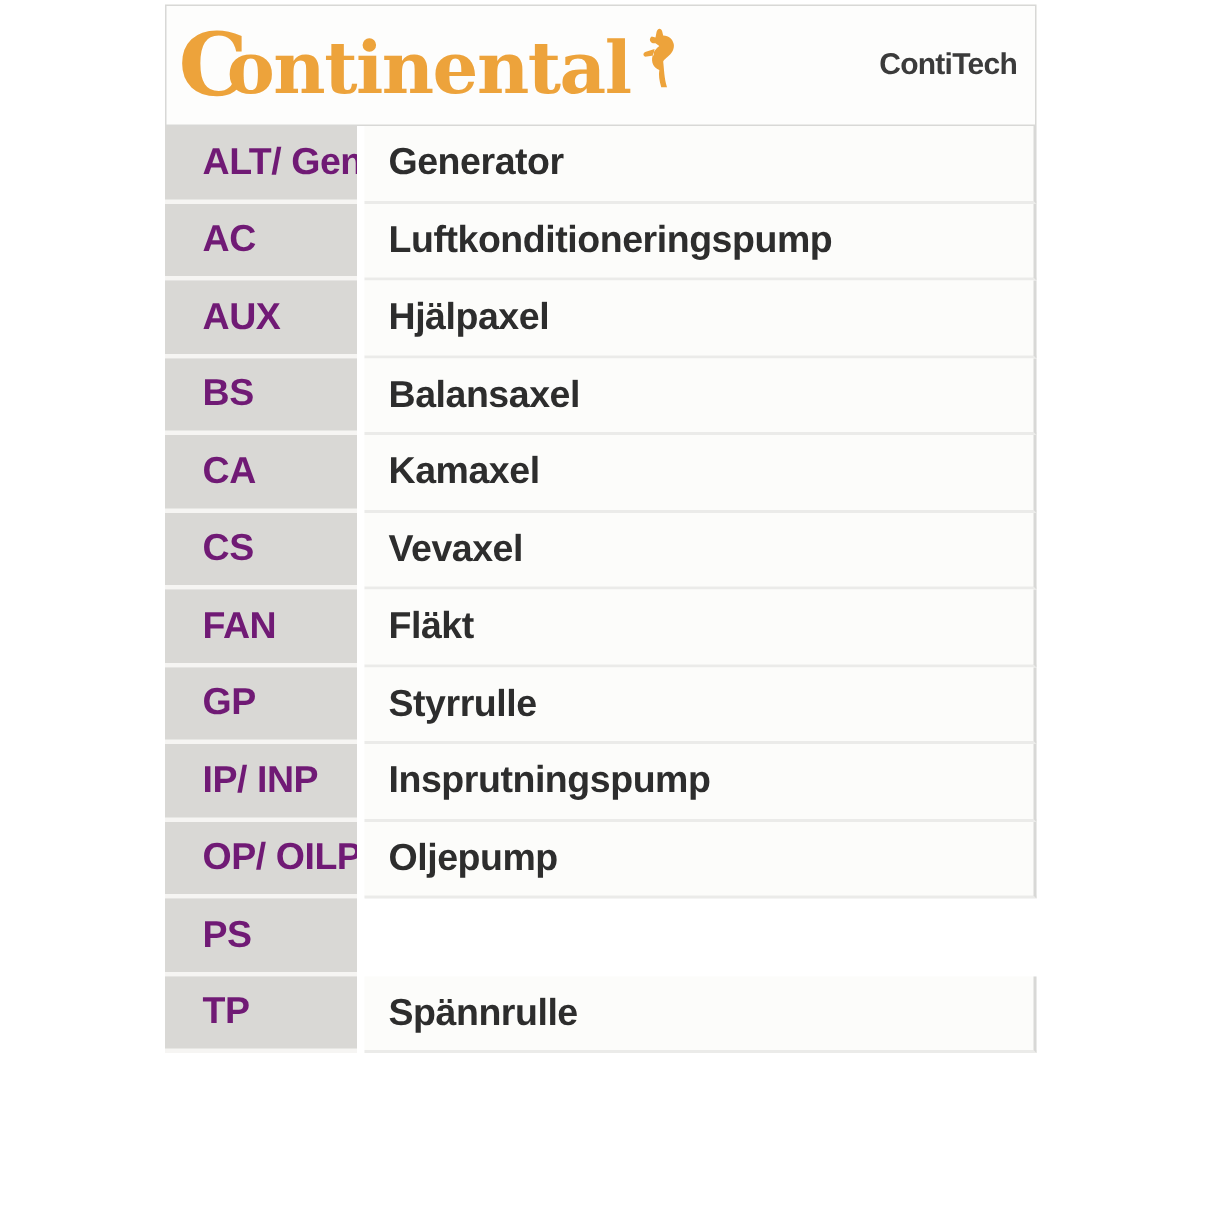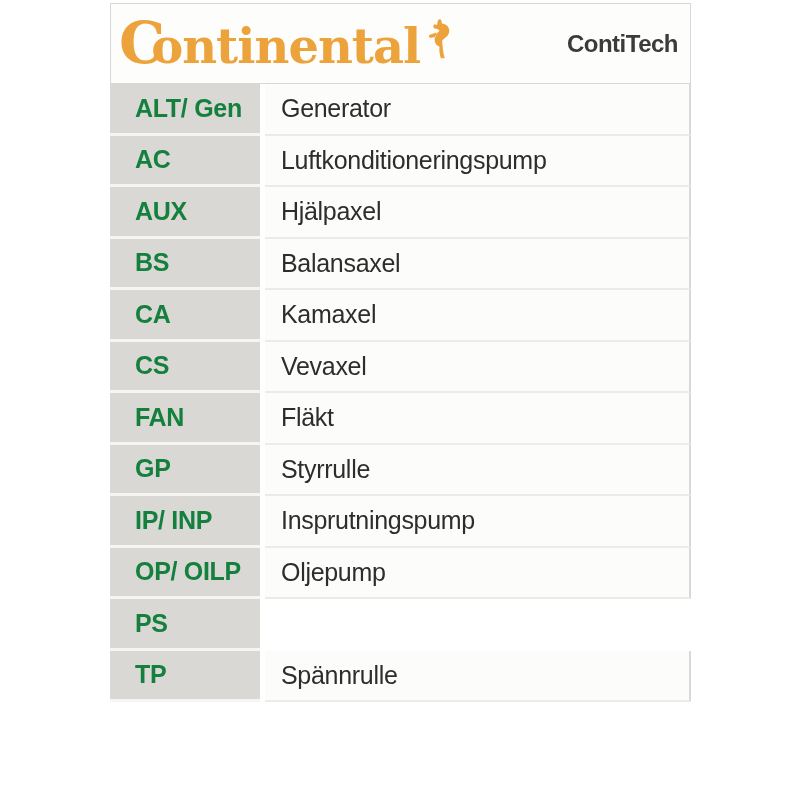--- a/index.html
+++ b/index.html
@@ -54,60 +54,60 @@
     margin-left: -14px;
     padding-top: 4px;
   }
   .horse-wrap {
     margin-left: 1px;
     margin-bottom: 10px;
     line-height: 0;
   }
   .horse-wrap svg { fill: #eda33b; }
   .division {
-    font-size: 24px;
+    font-size: 20px;
     font-weight: bold;
     color: #3b3b3b;
     letter-spacing: -0.5px;
     padding-right: 2px;
   }
   
   .abbr-table { width: 100%; }
   .row {
     display: flex;
     height: 51.5px;
   }
   .abbr-cell {
     box-sizing: border-box;
-    width: 150px;
+    width: 128px;
     background: #d9d8d5;
     border-bottom: 3px solid #f6f5f3;
     display: flex;
     align-items: center;
     padding-left: 25px;
     font-weight: bold;
     font-size: 25px;
-    color: #15803d;
+    color: #701a75;
     letter-spacing: -0.3px;
     white-space: nowrap;
   }
   .gap-cell {
     width: 5px;
     background: #ffffff;
   }
   .desc-cell {
     box-sizing: border-box;
     flex: 1;
     background: #fcfcfa;
     border-bottom: 2px solid #ebebe9;
     border-right: 2px solid #d8d8d6;
     display: flex;
     align-items: center;
     padding-left: 16px;
-    font-weight: normal;
+    font-weight: bold;
     font-size: 25px;
     color: #2d2d2d;
     letter-spacing: -0.3px;
     white-space: nowrap;
     text-align: center;
   }
 </style>
 </head>
 <body>
 

